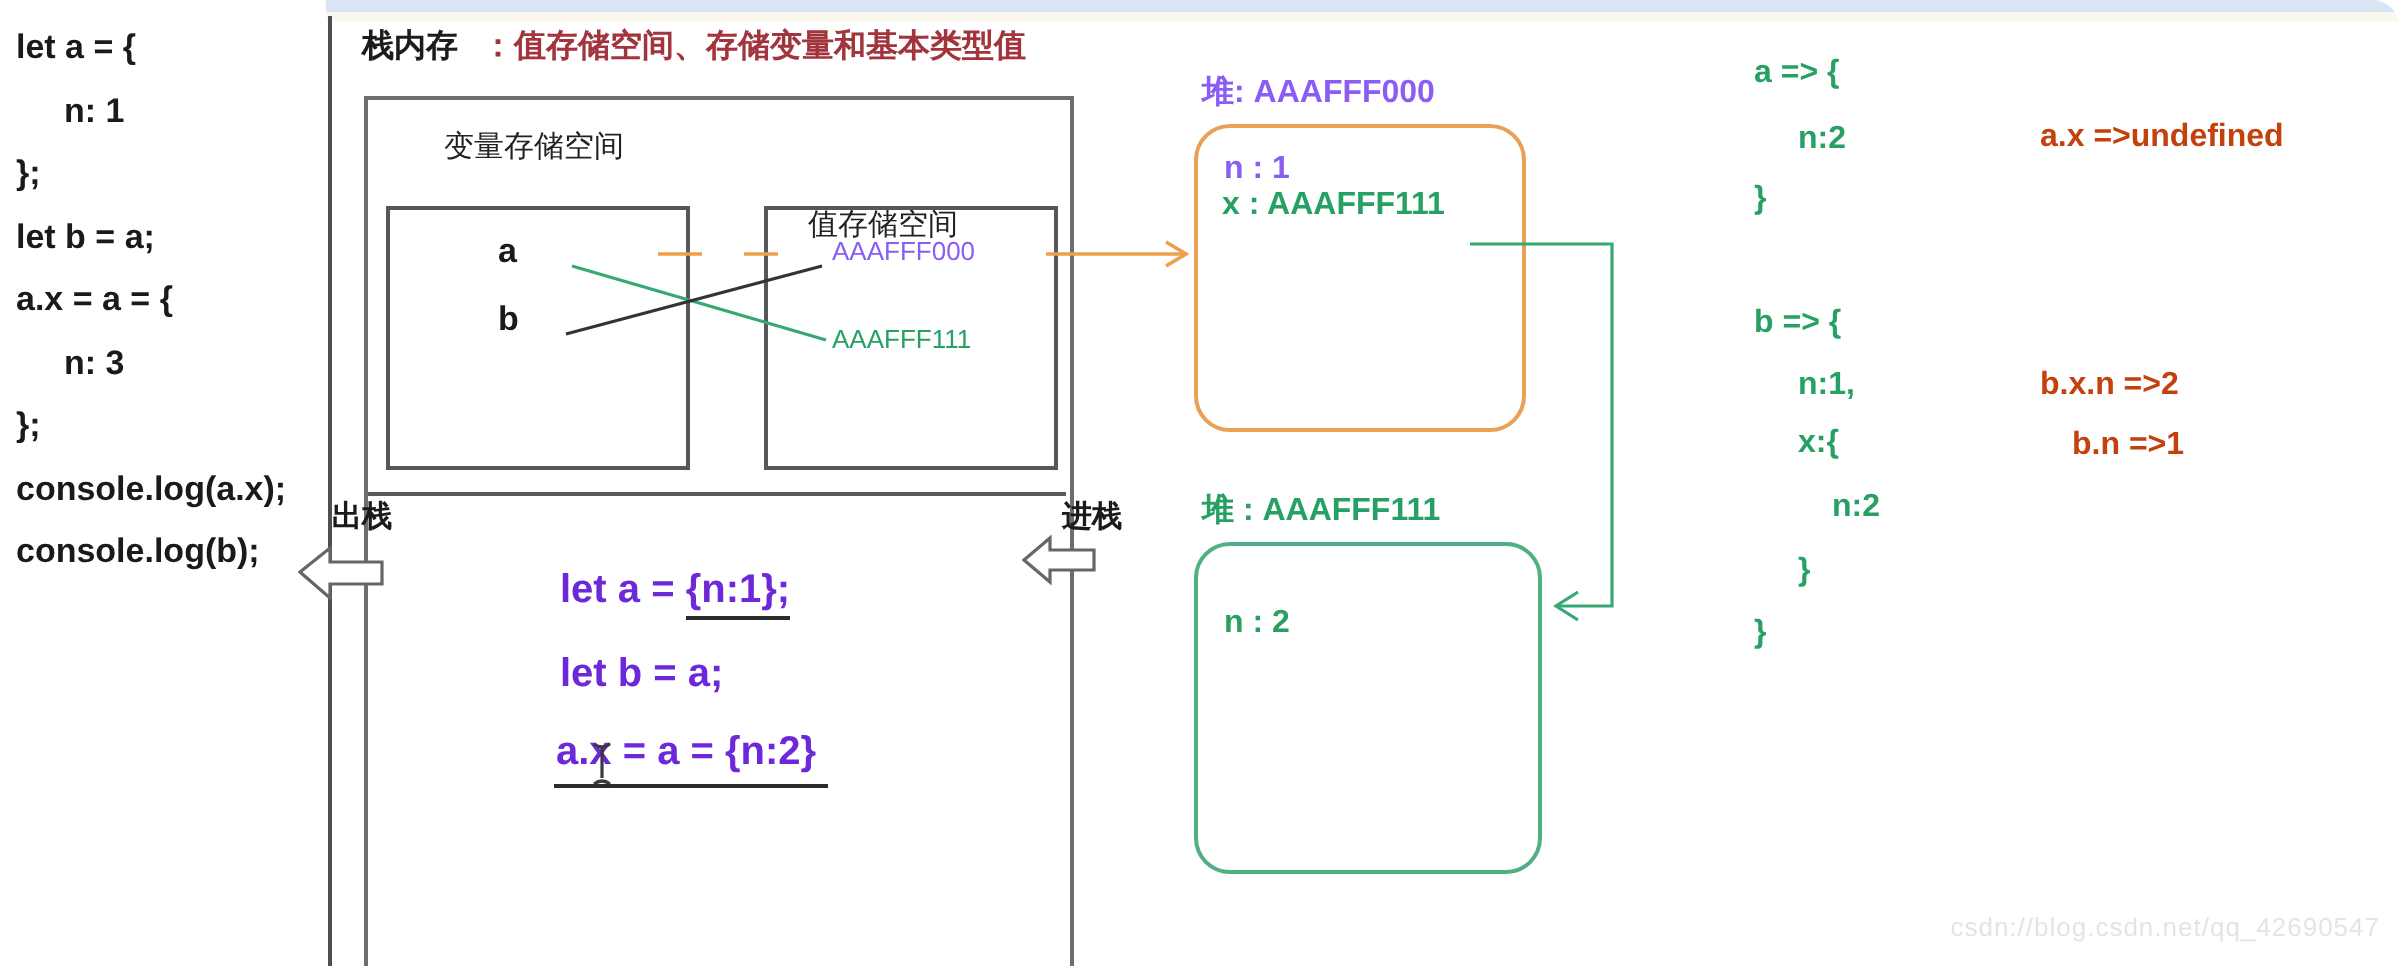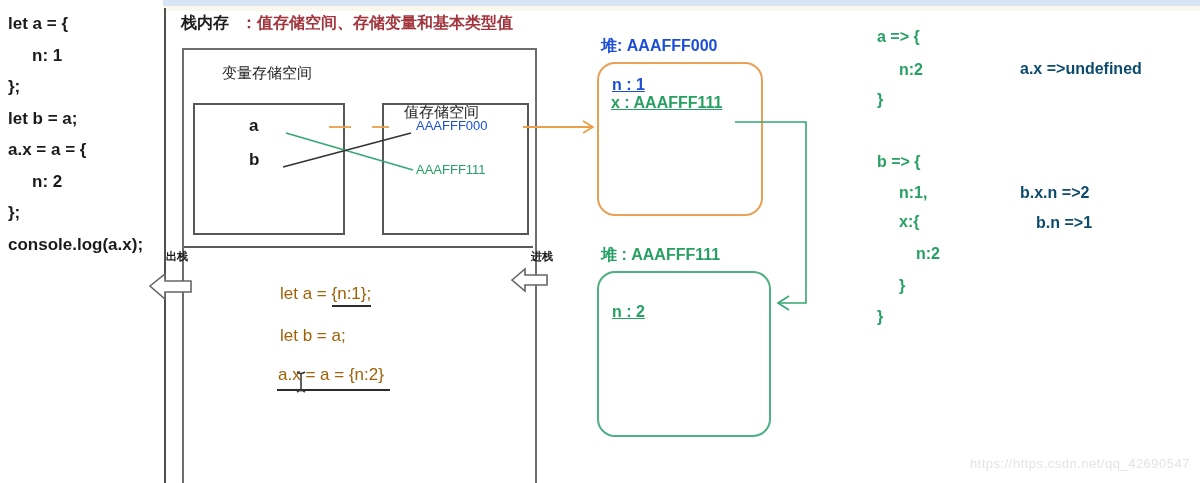--- a/index.html
+++ b/index.html
@@ -1,57 +1,57 @@
 <!DOCTYPE html>
 <html><head>
 <meta charset="utf-8">
 <style>
   html,body{margin:0;padding:0;background:#fff;}
   #stage{
     position:relative;width:1200px;height:483px;overflow:hidden;background:#ffffff;
-    font-family:"Liberation Sans","DejaVu Sans",sans-serif;color:#1c1c1c;
+    font-family:"Liberation Sans","DejaVu Sans",sans-serif;color:#1c1c1c;border-radius:14px;
   }
   .abs{position:absolute;white-space:nowrap;}
   .strip-blue{left:163px;top:0;width:1037px;height:6px;background:#d9e4f4;}
   .strip-cream{left:163px;top:6px;width:1037px;height:5px;background:#faf7ec;}
 
   
   #left-code{left:8px;top:8px;font-size:17px;font-weight:600;line-height:31.5px;color:#1a1a1a;}
   #left-code .indent{padding-left:24px;}
 
   
   #divider{left:164px;top:8px;width:2px;height:475px;background:#4f4f4f;}
   #outer-box{left:182px;top:48px;width:351px;height:435px;border:2px solid #6e6e6e;border-bottom:none;}
   #stack-title-row{left:181px;top:13px;font-size:16px;}
   #stack-title-row .t{font-weight:600;color:#1c1c1c;}
   #stack-title-row .s{font-weight:600;color:#a2343c;margin-left:12px;}
   .space-header{font-size:15px;color:#222;}
   .inner-box{border:2px solid #575757;background:transparent;}
   .varname{font-size:17px;font-weight:600;color:#1a1a1a;}
   .addr{font-size:13px;font-weight:400;}
-  .orange-t{color:#1d4ed8;}
+  .orange-t{color:#8b5cf6;}
   .green-t{color:#27a163;}
-  .darkred-t{color:#0c4a6e;}
+  .darkred-t{color:#c2410c;}
 
   #mainline{left:184px;top:246px;width:349px;height:2px;background:#5a5a5a;}
   #mainlabel{left:182px;top:240px;width:353px;text-align:center;font-size:15px;color:#222;}
 
-  .stk-io{font-size:11px;font-weight:600;color:#1b1b1b;}
+  .stk-io{font-size:15px;font-weight:600;color:#1b1b1b;}
 
   
-  .exec{font-size:17px;font-weight:400;color:#a16207;}
+  .exec{font-size:20px;font-weight:700;color:#6d28d9;}
   .uline{border-bottom:2px solid #2c2c2c;padding-bottom:2px;}
   #exec3{border-bottom:2px solid #2c2c2c;padding:0 6px 4px 1px;}
 
   
   .heap-box{border-radius:18px;background:transparent;}
   #heap1-box{left:597px;top:62px;width:162px;height:150px;border:2px solid #e9a155;}
   #heap2-box{left:597px;top:271px;width:170px;height:162px;border:2px solid #4fb083;}
   .heap-title{font-size:16px;font-weight:700;}
-  .heap-prop{font-size:16px;font-weight:700;text-decoration:underline;}
+  .heap-prop{font-size:16px;font-weight:700;}
 
   
   .res{font-size:16px;font-weight:600;}
 
   #watermark{right:10px;top:456px;font-size:13px;color:#e4e4e4;letter-spacing:0.5px;}
 
   svg.overlay{position:absolute;left:0;top:0;pointer-events:none;}
 </style>
 </head>
 <body>
@@ -60,23 +60,24 @@
 
   <div class="abs strip-blue"></div>
   <div class="abs strip-cream"></div>
 
   <div class="abs" id="left-code">
     <div>let a = {</div>
     <div class="indent">n: 1</div>
     <div>};</div>
     <div>let b = a;</div>
     <div>a.x = a = {</div>
-    <div class="indent">n: 2</div>
+    <div class="indent">n: 3</div>
     <div>};</div>
     <div>console.log(a.x);</div>
+    <div>console.log(b);</div>
   </div>
 
   <div class="abs" id="divider"></div>
 
   <div class="abs" id="stack-title-row">
     <span class="t">栈内存</span><span class="s">：值存储空间、存储变量和基本类型值</span>
   </div>
 
   <div class="abs" id="outer-box"></div>
 
@@ -125,21 +126,21 @@
 
   <div class="abs res green-t" style="left:877px;top:153px;">b =&gt; {</div>
   <div class="abs res green-t" style="left:899px;top:184px;">n:1,</div>
   <div class="abs res green-t" style="left:899px;top:213px;">x:{</div>
   <div class="abs res green-t" style="left:916px;top:245px;">n:2</div>
   <div class="abs res green-t" style="left:899px;top:277px;">}</div>
   <div class="abs res green-t" style="left:877px;top:308px;">}</div>
   <div class="abs res darkred-t" style="left:1020px;top:184px;">b.x.n =&gt;2</div>
   <div class="abs res darkred-t" style="left:1020px;top:214px;margin-left:16px;">b.n =&gt;1</div>
 
-  <div class="abs" id="watermark">https://https.csdn.net/qq_42690547</div>
+  <div class="abs" id="watermark">csdn://blog.csdn.net/qq_42690547</div>
 
   <svg class="overlay" width="1200" height="483" viewBox="0 0 1200 483">
 
     <line x1="286" y1="133" x2="413" y2="170" stroke="#35a873" stroke-width="1.6"></line>
 
     <line x1="283" y1="167" x2="411" y2="133" stroke="#333333" stroke-width="1.6"></line>
 
     <line x1="329" y1="127" x2="351" y2="127" stroke="#eda04a" stroke-width="1.8"></line>
     <line x1="372" y1="127" x2="389" y2="127" stroke="#eda04a" stroke-width="1.8"></line>
 

